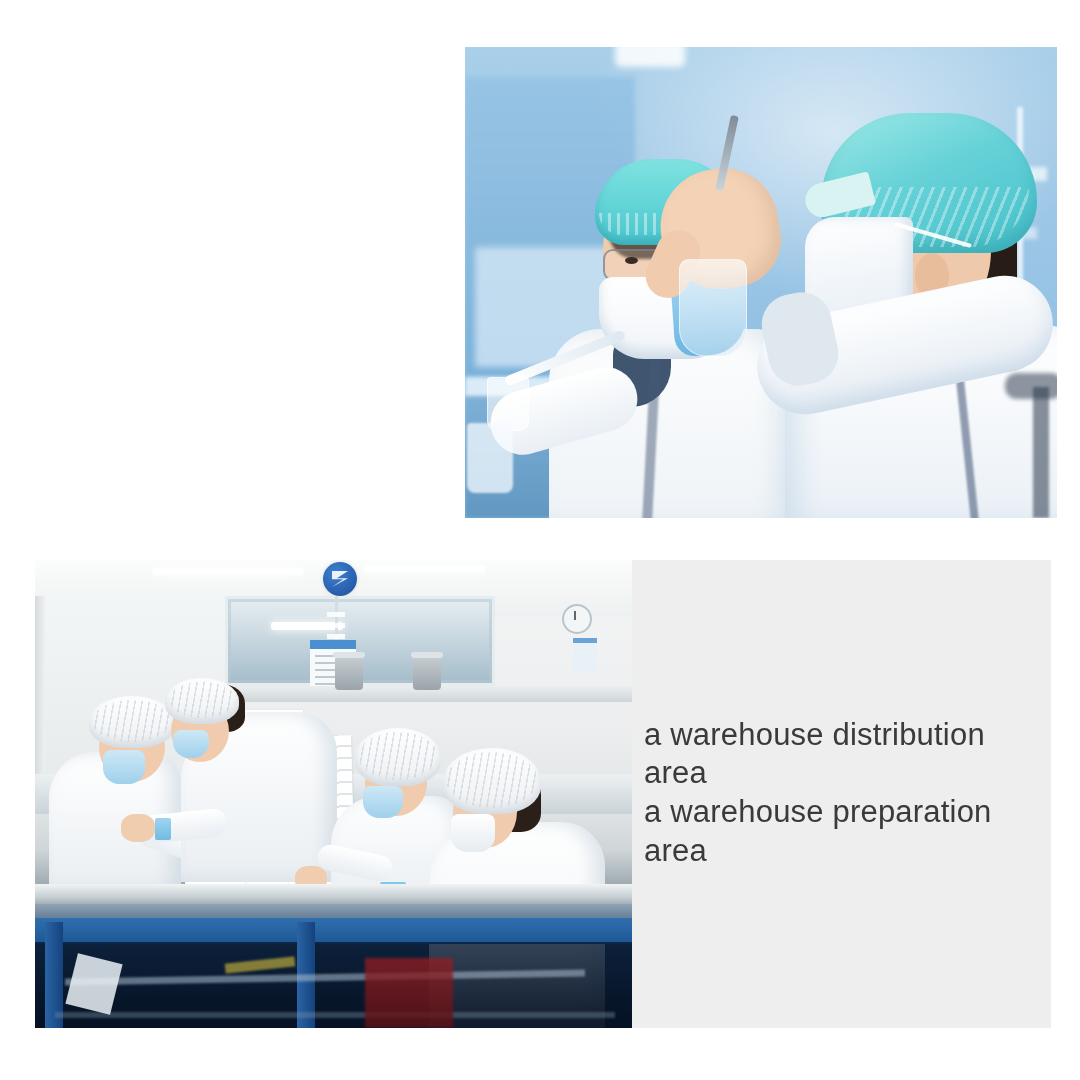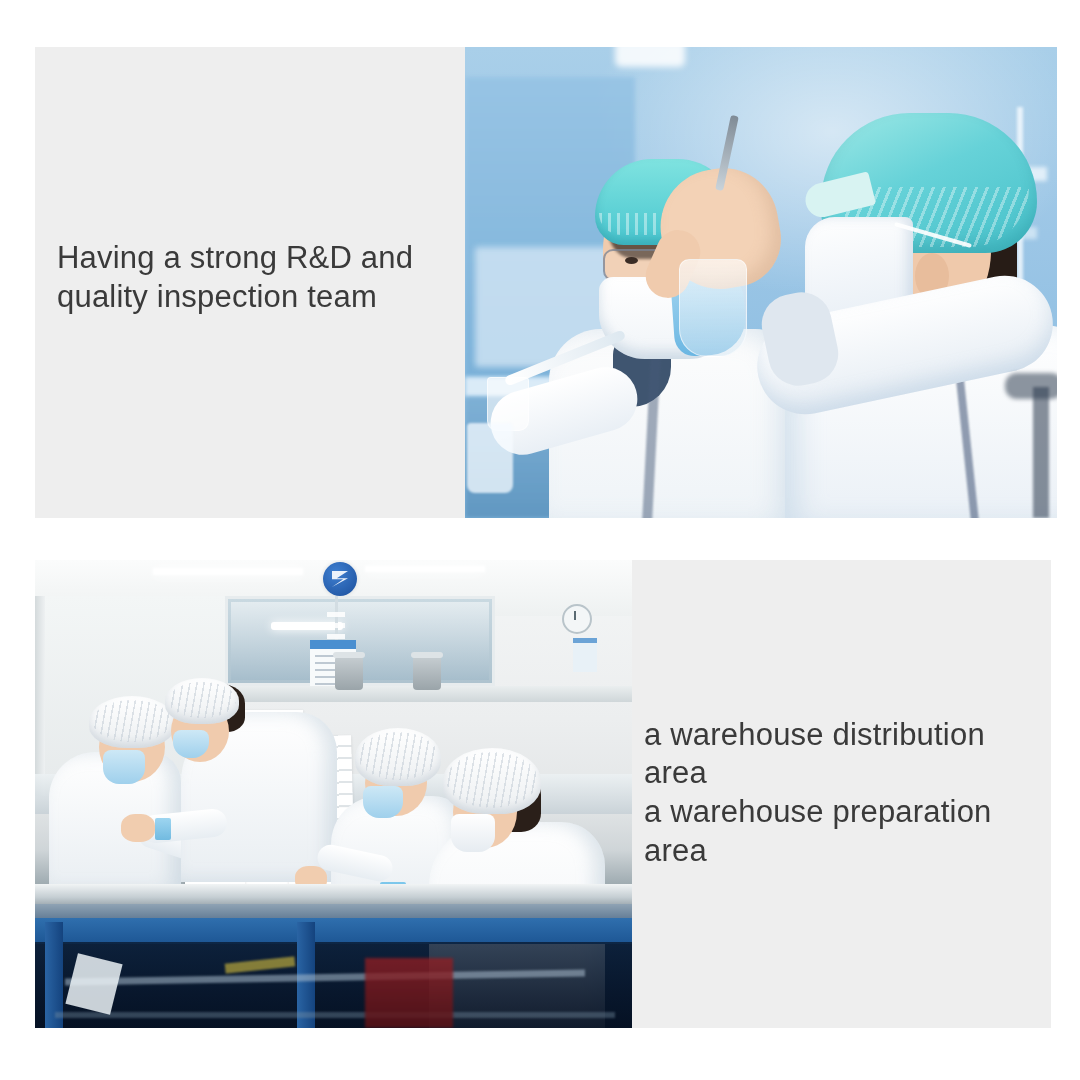--- a/index.html
+++ b/index.html
@@ -775,24 +775,20 @@
     border-radius: 2px;
   }
 </style>
 </head>
 <body>
 
 <div class="page">
 
   <div class="section-one">
 
-    <div class="caption-panel">
-      <div class="caption-text">Having a strong R&amp;D and
-quality inspection team</div>
-    </div>
 
     <div class="photo photo-lab">
       <div class="lab-bg"></div>
       <div class="lab-wallpanel"></div>
       <div class="lab-ceilinglight"></div>
       <div class="lab-cabinet"></div>
       <div class="lab-bench"></div>
       <div class="lab-counter"></div>
       <div class="lab-shelf-r"></div>
       <div class="lab-shelf-r2"></div>

